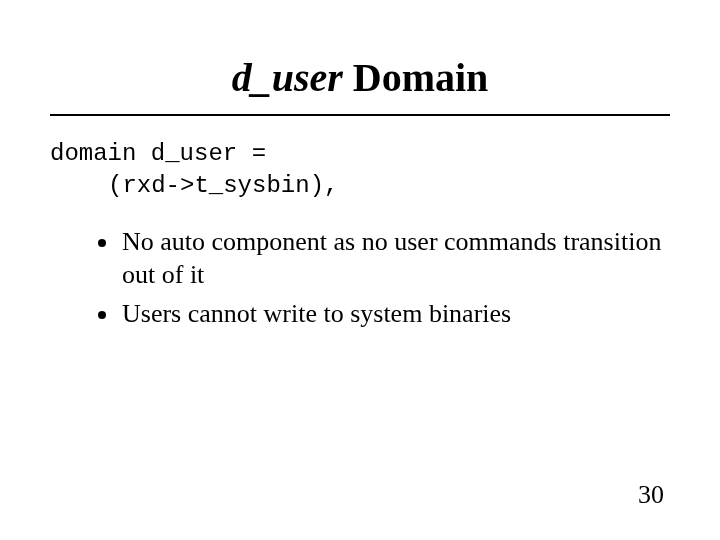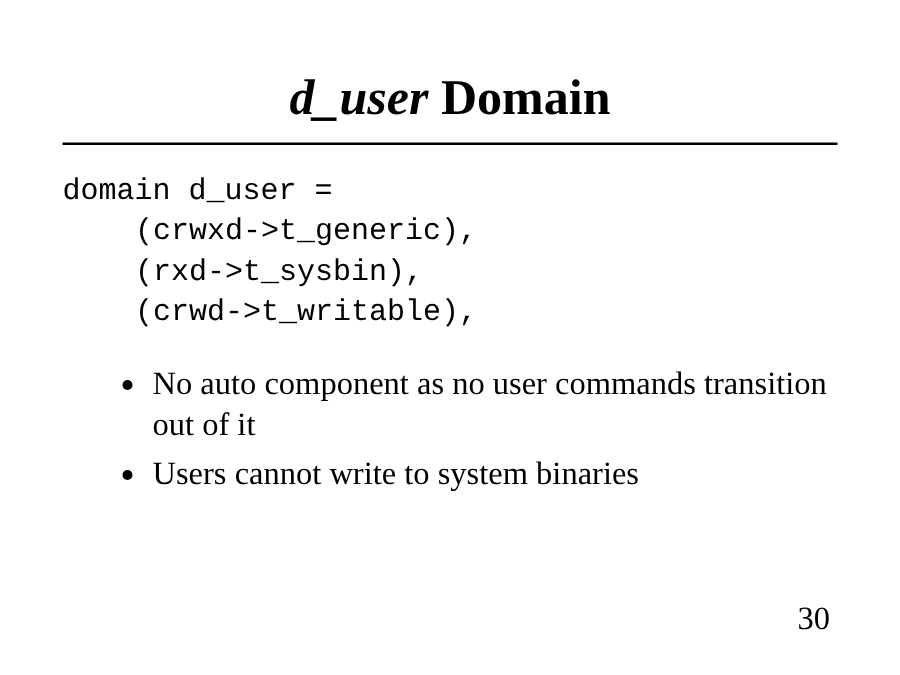--- a/index.html
+++ b/index.html
@@ -18,21 +18,21 @@
 </head>
 <body>
 
 <div class="slide">
 
   <div class="title-wrap">
     <h1 class="title"><span class="italic">d_user</span><span> Domain</span></h1>
   </div>
   <hr class="rule">
 
-  <div class="code-block"><div>domain d_user =</div><div class="code-indent">(crwxd-&gt;t_generic),</div><div class="code-indent">(rxd-&gt;t_sysbin),</div><div class="code-indent">(crwd-&gt;t_writable),</div></div>
+  <div class="code-block"><div>domain d_user =</div><div class="code-indent">(rxd-&gt;t_sysbin),</div></div>
 
   <ul class="bullets">
     <li>No auto component as no user commands transition out of it</li>
     <li>Users cannot write to system binaries</li>
   </ul>
 
   <div class="pagenum">30</div>
 
 </div>
 

